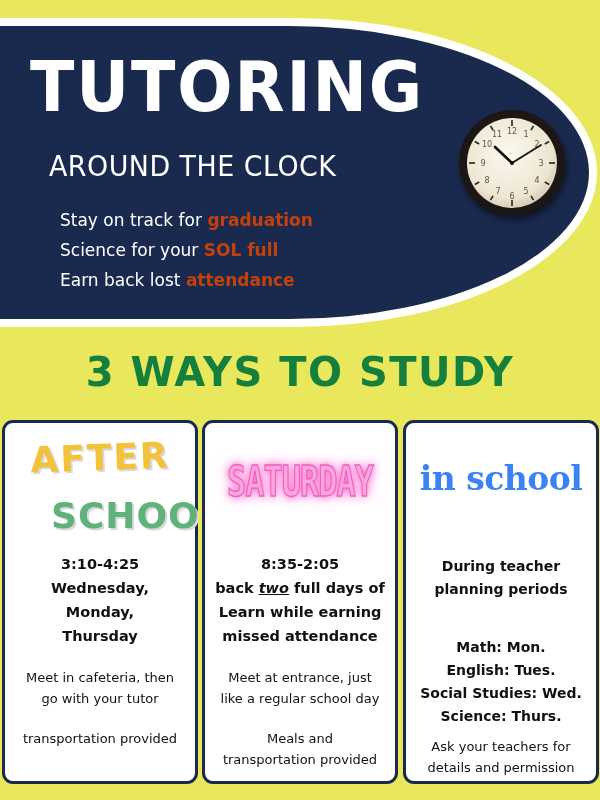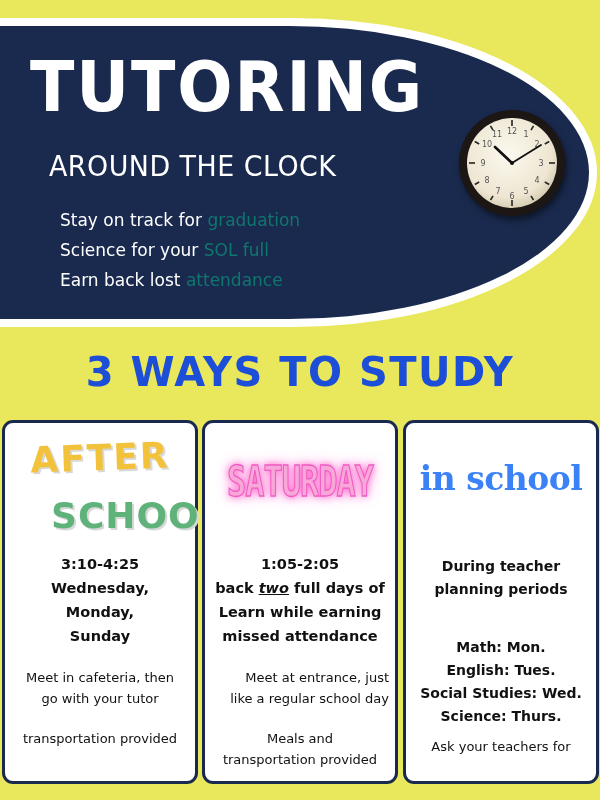--- a/index.html
+++ b/index.html
@@ -26,33 +26,33 @@
     position: absolute; left: 49px; top: 153px;
     color: #ffffff; font-family: "DejaVu Sans", sans-serif;
     font-size: 28px; line-height: 1; letter-spacing: 0.5px;
     transform: scaleX(0.96); transform-origin: left top;
   }
   .bullets { position: absolute; left: 60px; top: 205px; }
   .bullet {
     color: #ffffff; font-size: 17px; line-height: 30px;
     font-family: "DejaVu Sans", sans-serif; white-space: nowrap;
   }
-  .bullet .hl { color: #0f766e; font-weight: normal; }
+  .bullet .hl { color: #c2410c; font-weight: bold; }
 
   .clock {
     position: absolute; left: 459px; top: 110px; width: 106px; height: 106px;
     border-radius: 50%;
     background: #1c1614;
     box-shadow: 2px 4px 6px rgba(0,0,0,0.5);
   }
   .clock svg { position: absolute; left: 0; top: 0; }
 
   .ways-title {
     position: absolute; left: 0; top: 352px; width: 600px; text-align: center;
-    color: #1d4ed8; font-family: "DejaVu Sans", sans-serif; font-weight: bold;
+    color: #15803d; font-family: "DejaVu Sans", sans-serif; font-weight: bold;
     font-size: 40px; letter-spacing: 1.5px; line-height: 1;
   }
 
   .card {
     position: absolute; top: 420px; height: 364px; width: 196px;
     background: #ffffff; border: 3px solid #1a2a4e; border-radius: 11px;
     text-align: center; color: #111111;
   }
   .card-1 { left: 2px; }
   .card-2 { left: 202px; }
@@ -151,40 +151,40 @@
 
 <div class="ways-title">3 WAYS TO STUDY</div>
 
 <div class="card card-1">
   <div class="after">AFTER</div>
   <div class="school">SCHOOL!</div>
   <div class="block bold" style="top:129px;">
     <div>3:10-4:25</div>
     <div>Wednesday,</div>
     <div>Monday,</div>
-    <div>Sunday</div>
+    <div>Thursday</div>
   </div>
   <div class="block normal" style="top:244px;">
     <div>Meet in cafeteria, then</div>
     <div>go with your tutor</div>
   </div>
   <div class="block normal" style="top:305px;">
     <div>transportation provided</div>
   </div>
 </div>
 
 <div class="card card-2">
   <div class="saturday">SATURDAY</div>
   <div class="block bold" style="top:129px;">
-    <div>1:05-2:05</div>
+    <div>8:35-2:05</div>
     <div><span>back </span><span class="u">two</span><span> full days of</span></div>
     <div>Learn while earning</div>
     <div>missed attendance</div>
   </div>
-  <div class="block normal" style="top:244px;text-align:right;">
+  <div class="block normal" style="top:244px;">
     <div>Meet at entrance, just</div>
     <div>like a regular school day</div>
   </div>
   <div class="block normal" style="top:305px;">
     <div>Meals and</div>
     <div>transportation provided</div>
   </div>
 </div>
 
 <div class="card card-3">
@@ -194,14 +194,15 @@
     <div>planning periods</div>
   </div>
   <div class="block bold" style="top:203px; font-size:14px; line-height:23px; left:2px; right:2px;margin-top:10px;">
     <div>Math: Mon.</div>
     <div>English: Tues.</div>
     <div>Social Studies: Wed.</div>
     <div>Science: Thurs.</div>
   </div>
   <div class="block normal" style="top:313px;">
     <div>Ask your teachers for</div>
+    <div>details and permission</div>
   </div>
 </div>
 
 </body></html>

